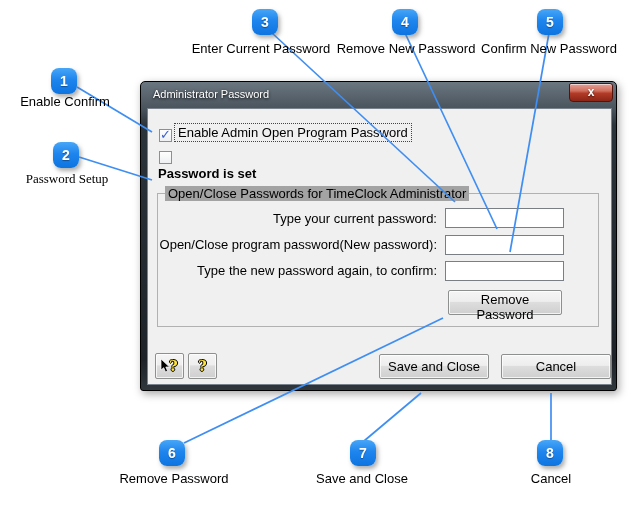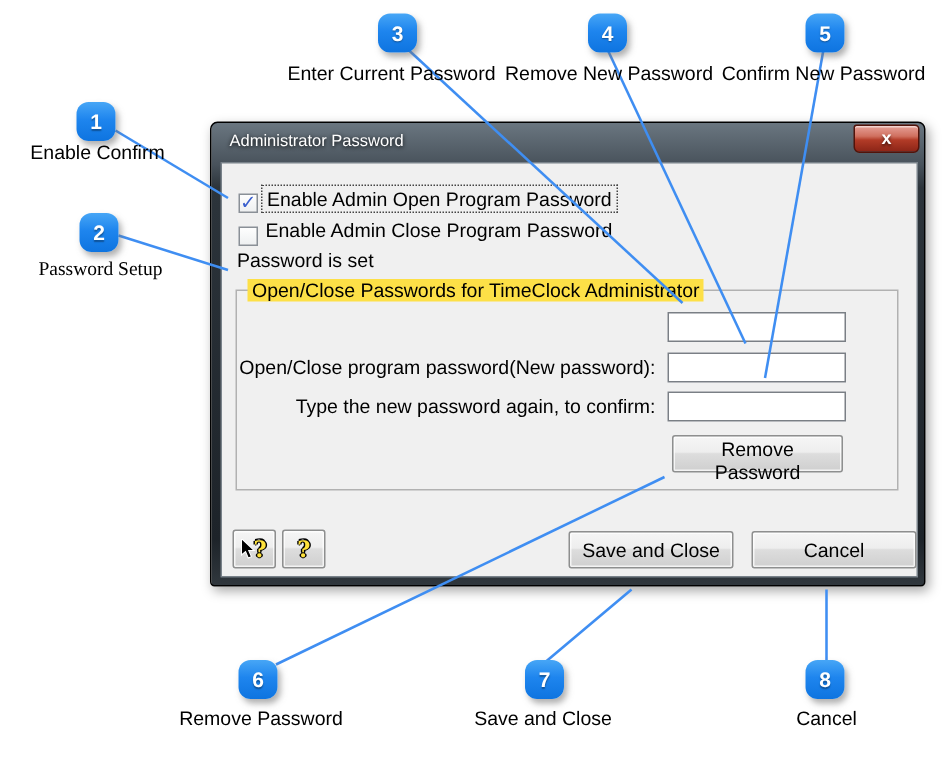--- a/index.html
+++ b/index.html
@@ -45,28 +45,28 @@
     background:#f0f0f0;box-shadow:0 0 0 1px #79828a;font-size:13px;color:#000;
   }
   
   .cb{
     position:absolute;width:13px;height:13px;box-sizing:border-box;
     background:linear-gradient(180deg,#fefefe,#eef0f1);border:1px solid #8a9097;
   }
   .cb .tick{position:absolute;left:0px;top:-3px;color:#3a5fce;font-size:13px;font-weight:bold;}
   .cb-label{position:absolute;white-space:nowrap;padding:1px 3px;}
   .cb-label.focused{border:1px dotted #444;}
-  .status-text{position:absolute;font-weight:normal;white-space:nowrap;}
+  .status-text{position:absolute;font-weight:bold;white-space:nowrap;}
   
   .groupbox{
     position:absolute;left:9px;top:84px;width:442px;height:134px;
     border:1px solid #b1b1b1;box-sizing:border-box;
   }
   .group-legend{
-    position:absolute;left:7px;top:-8px;background:#fde047;padding:0 3px;white-space:nowrap;
+    position:absolute;left:7px;top:-8px;background:#a3a3a3;padding:0 3px;white-space:nowrap;
   }
   .field-label{position:absolute;right:161px;width:300px;text-align:right;white-space:nowrap;}
   .textbox{
     position:absolute;left:287px;width:119px;height:20px;box-sizing:border-box;
     background:#fff;border:1px solid #7a7f85;font-size:13px;padding:1px 3px;
   }
   
   .btn{
     position:absolute;box-sizing:border-box;
     background:linear-gradient(180deg,#f5f5f5 0%,#eeeeee 45%,#dddddd 50%,#cfcfcf 100%);
@@ -122,27 +122,27 @@
   <div class="client">
 
     <span class="cb" style="left:11px;top:20px;">
       <span class="tick">✓</span>
     </span>
     <span class="cb-label focused" style="left:26px;top:14px;">Enable Admin Open Program Password</span>
 
     <span class="cb" style="left:11px;top:42px;">
       <span class="tick"></span>
     </span>
-    <span class="cb-label" style="left:26px;top:36px;">Enable Admin Close Program Password</span>
 
     <div class="status-text" style="left:10px;top:57px;">Password is set</div>
 
     <div class="groupbox">
       <div class="group-legend">Open/Close Passwords for TimeClock Administrator</div>
 
+      <div class="field-label" style="top:17px;">Type your current password:</div>
       <input class="textbox" style="top: 14px;" type="password" value="">
 
       <div class="field-label" style="top:43px;text-align:right;">Open/Close program password(New password):</div>
       <input class="textbox" style="top: 41px;" type="password" value="">
 
       <div class="field-label" style="top:69px;">Type the new password again, to confirm:</div>
       <input class="textbox" style="top: 67px;" type="password" value="">
 
       <button class="btn" style="left:290px;top:96px;width:114px;height:25px;">Remove Password</button>
     </div>

